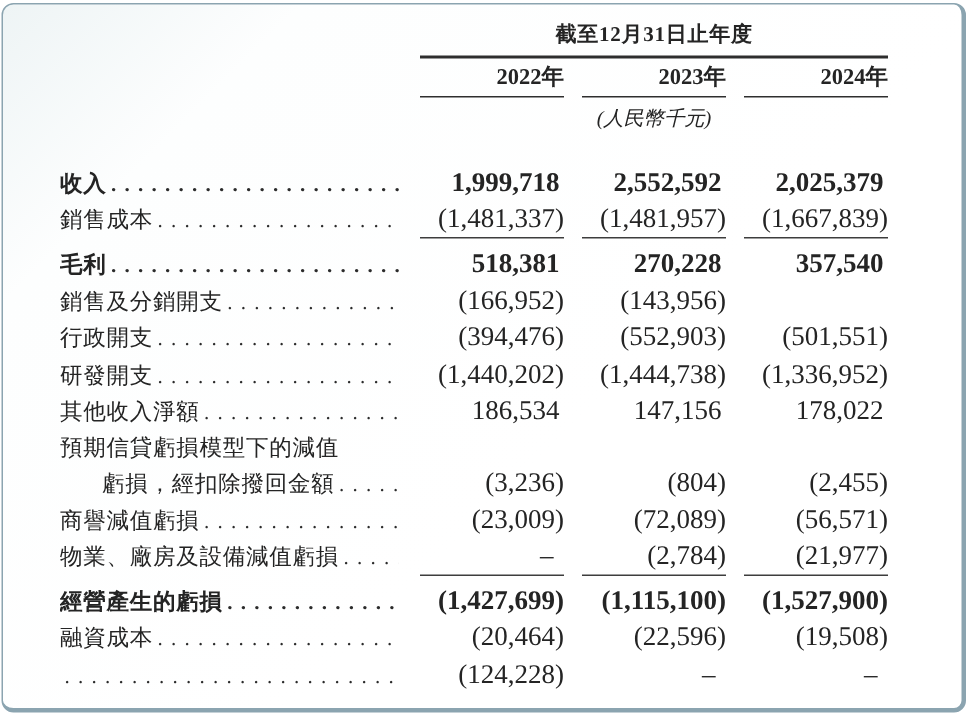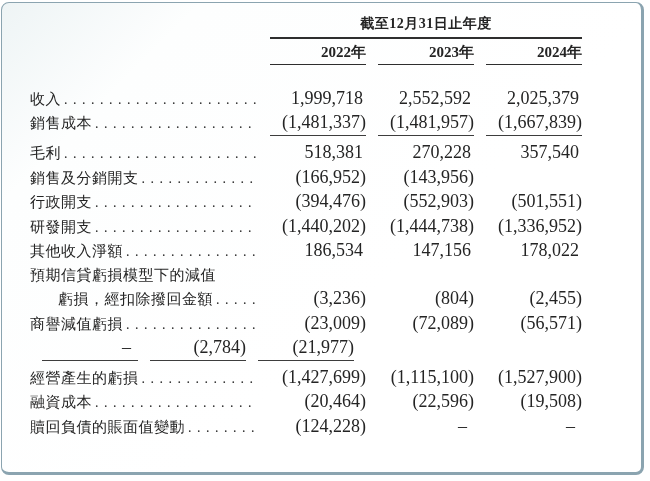--- a/index.html
+++ b/index.html
@@ -9,21 +9,21 @@
     font-family:"Liberation Serif","DejaVu Serif",serif;
     color:#242424;
   }
   .frame{
     position:absolute;left:1px;top:2px;width:643px;height:473px;
     box-sizing:border-box;
     border:1.5px solid #8ba4b0;border-right-width:3.5px;border-bottom-width:3.5px;
     border-radius:8px;
     background:linear-gradient(135deg,#eef4f5 0%,#fdfefe 18%,#ffffff 60%);
   }
-  .content{position:absolute;left:28px;top:0;width:552px;}
+  .content{position:absolute;left:38px;top:0;width:552px;}
 
   
   .hdr{display:grid;grid-template-columns:228px 96px 96px 96px;column-gap:12px;}
   .hdr-title{
     grid-column:2/5;grid-row:1;text-align:center;font-weight:bold;
     font-size:14px;line-height:1.2;padding-top:13px;letter-spacing:.5px;
   }
   .hdr-rule{grid-column:2/5;grid-row:2;height:0;border-bottom:2px solid #2e2e2e;margin-top:4px;}
   .year{
     grid-row:3;text-align:right;font-weight:bold;font-size:15px;line-height:1.2;
@@ -42,34 +42,35 @@
   .lbl-t{flex:0 0 auto;}
   .leader{flex:1 1 auto;overflow:hidden;white-space:nowrap;margin:0 2px 0 3px;}
   .leader::after{
     content:"..........................................................";
     letter-spacing:5.5px;font-size:14px;color:#2b2b2b;
   }
   .val{flex:0 0 96px;margin-left:12px;text-align:right;font-size:18px;line-height:1.1;box-sizing:border-box;white-space:nowrap;}
   .val.pad3{padding-right:3px;}
   .val.pad7{padding-right:7px;}
   .val.rule{border-bottom:1.5px solid #3d3d3d;padding-bottom:2px;}
-  .b{font-weight:normal;}
+  .b{font-weight:bold;}
 </style>
 </head>
 <body>
 
 <div class="frame">
   <div class="content">
 
     <div class="hdr">
       <div class="hdr-title">截至12月31日止年度</div>
       <div class="hdr-rule"></div>
       <div class="year y1">2022年</div>
       <div class="year y2">2023年</div>
       <div class="year y3">2024年</div>
+      <div class="unit">(人民幣千元)</div>
     </div>
 
     <div class="t-body">
         <div class="t-row">
           <div class="lbl b">
             <span class="lbl-t">收入</span>
             <span class="leader"></span>
           </div>
           <div class="val b pad3">1,999,718</div>
           <div class="val b pad3">2,552,592</div>
@@ -148,20 +149,24 @@
         <div class="t-row">
           <div class="lbl">
             <span class="lbl-t">商譽減值虧損</span>
             <span class="leader"></span>
           </div>
           <div class="val">(23,009)</div>
           <div class="val">(72,089)</div>
           <div class="val">(56,571)</div>
         </div>
         <div class="t-row">
+          <div class="lbl">
+            <span class="lbl-t">物業、廠房及設備減值虧損</span>
+            <span class="leader"></span>
+          </div>
           <div class="val rule pad7">–</div>
           <div class="val rule">(2,784)</div>
           <div class="val rule">(21,977)</div>
         </div>
         <div class="t-row after-rule">
           <div class="lbl b">
             <span class="lbl-t">經營產生的虧損</span>
             <span class="leader"></span>
           </div>
           <div class="val b">(1,427,699)</div>
@@ -172,21 +177,20 @@
           <div class="lbl">
             <span class="lbl-t">融資成本</span>
             <span class="leader"></span>
           </div>
           <div class="val">(20,464)</div>
           <div class="val">(22,596)</div>
           <div class="val">(19,508)</div>
         </div>
         <div class="t-row">
           <div class="lbl">
-            <span class="lbl-t">贖回負債的賬面值變動</span>
             <span class="leader"></span>
           </div>
           <div class="val">(124,228)</div>
           <div class="val pad7">–</div>
           <div class="val pad7">–</div>
         </div>
       </div>
 
   </div>
 </div>

